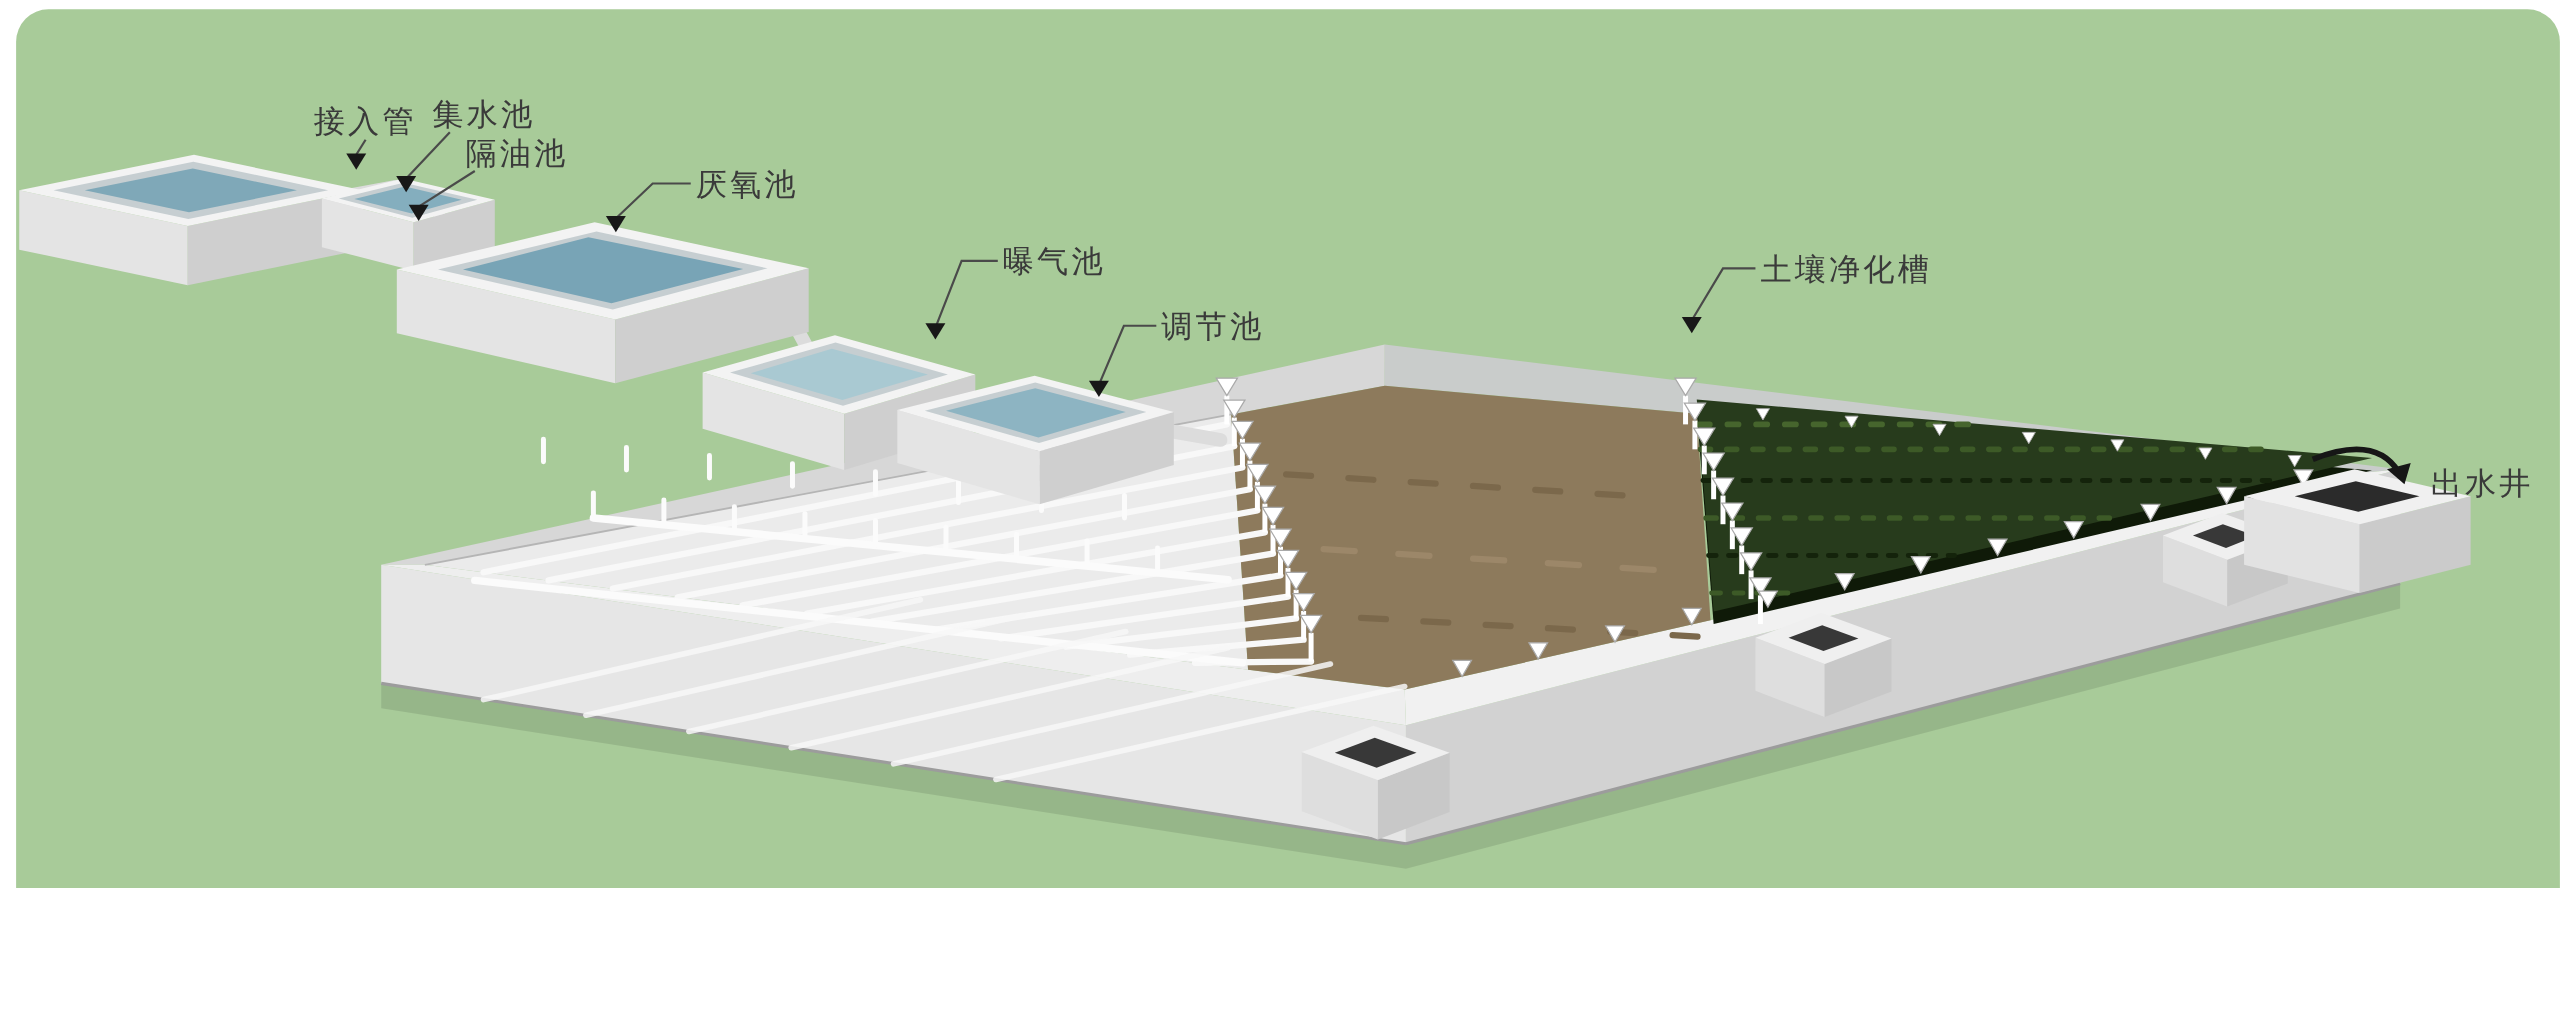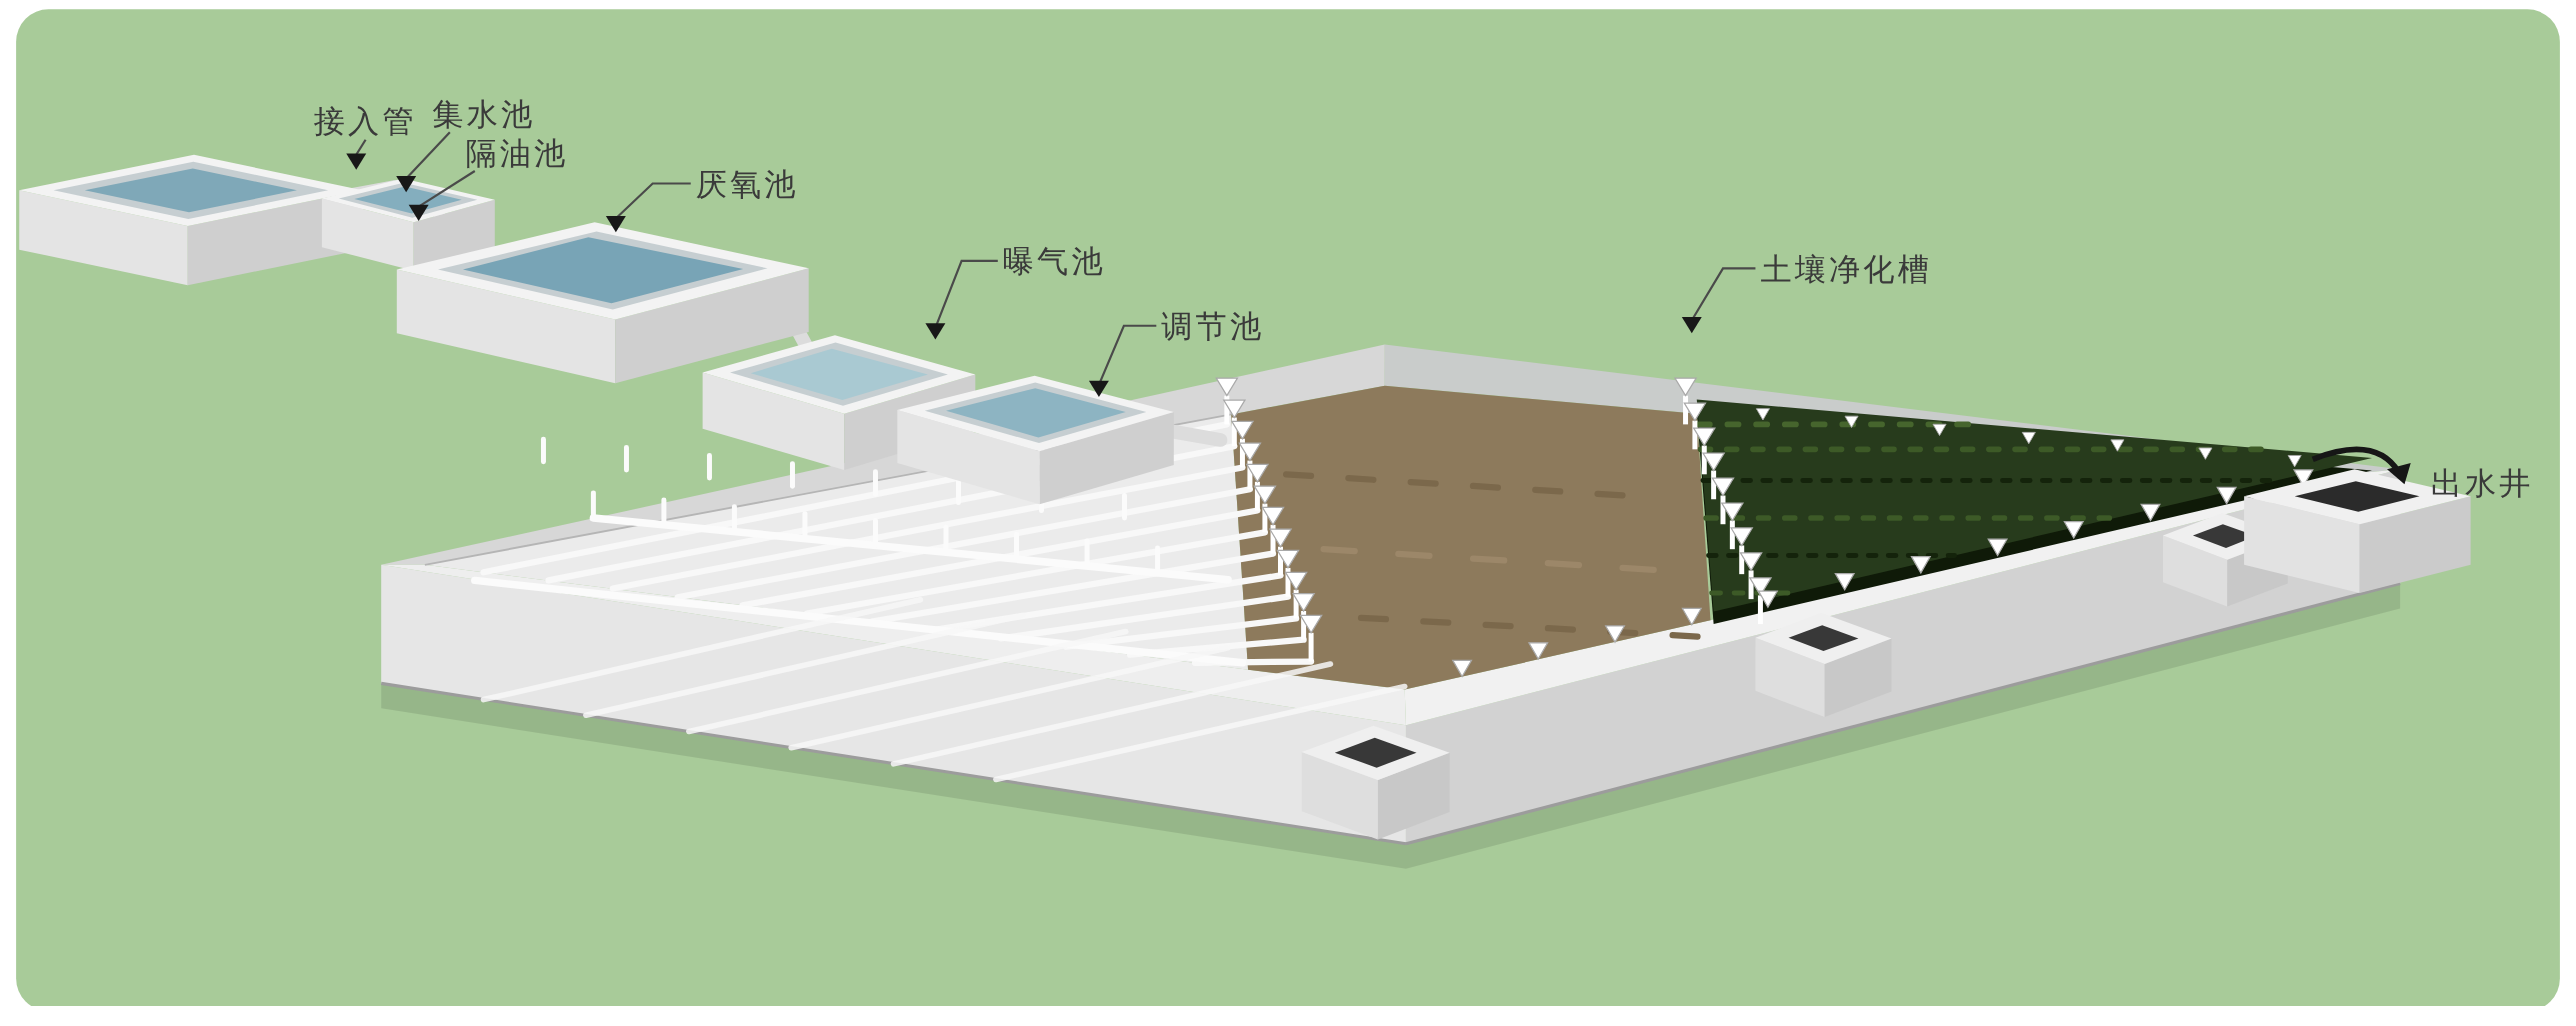--- a/index.html
+++ b/index.html
@@ -1,16 +1,16 @@
 <!DOCTYPE html>
 <html style="font-size:10px"><head>
 <meta charset="utf-8">
 <style>
   html,body{margin:0;padding:0;background:#ffffff;}
-  .stage{width:2576px;height:1006px;position:relative;overflow:hidden;}
+  .stage{width:2576px;height:888px;position:relative;overflow:hidden;}
   svg{display:block;}
   .lbl{font-family:"Liberation Serif","DejaVu Serif",serif;font-size:50px;fill:#3a3a3a;letter-spacing:5px;}
   .lbl-big{font-family:"Liberation Serif","DejaVu Serif",serif;font-size:50px;fill:#3a3a3a;letter-spacing:5px;}
   .ldr{fill:none;stroke:#4a4a4a;stroke-width:3.5;}
   .mark{fill:#181818;}
   .funnel{fill:#ffffff;stroke:#a9a9a9;stroke-width:2;}
   .stem{stroke:#ffffff;stroke-width:8;}
   .pipe{stroke:#f8f8f8;stroke-width:10;stroke-linecap:round;fill:none;}
   .pipe-thin{stroke:#f7f7f7;stroke-width:9;stroke-linecap:round;opacity:.85;fill:none;}
   .header-pipe{stroke:#fbfbfb;stroke-width:12;stroke-linecap:round;fill:none;}

